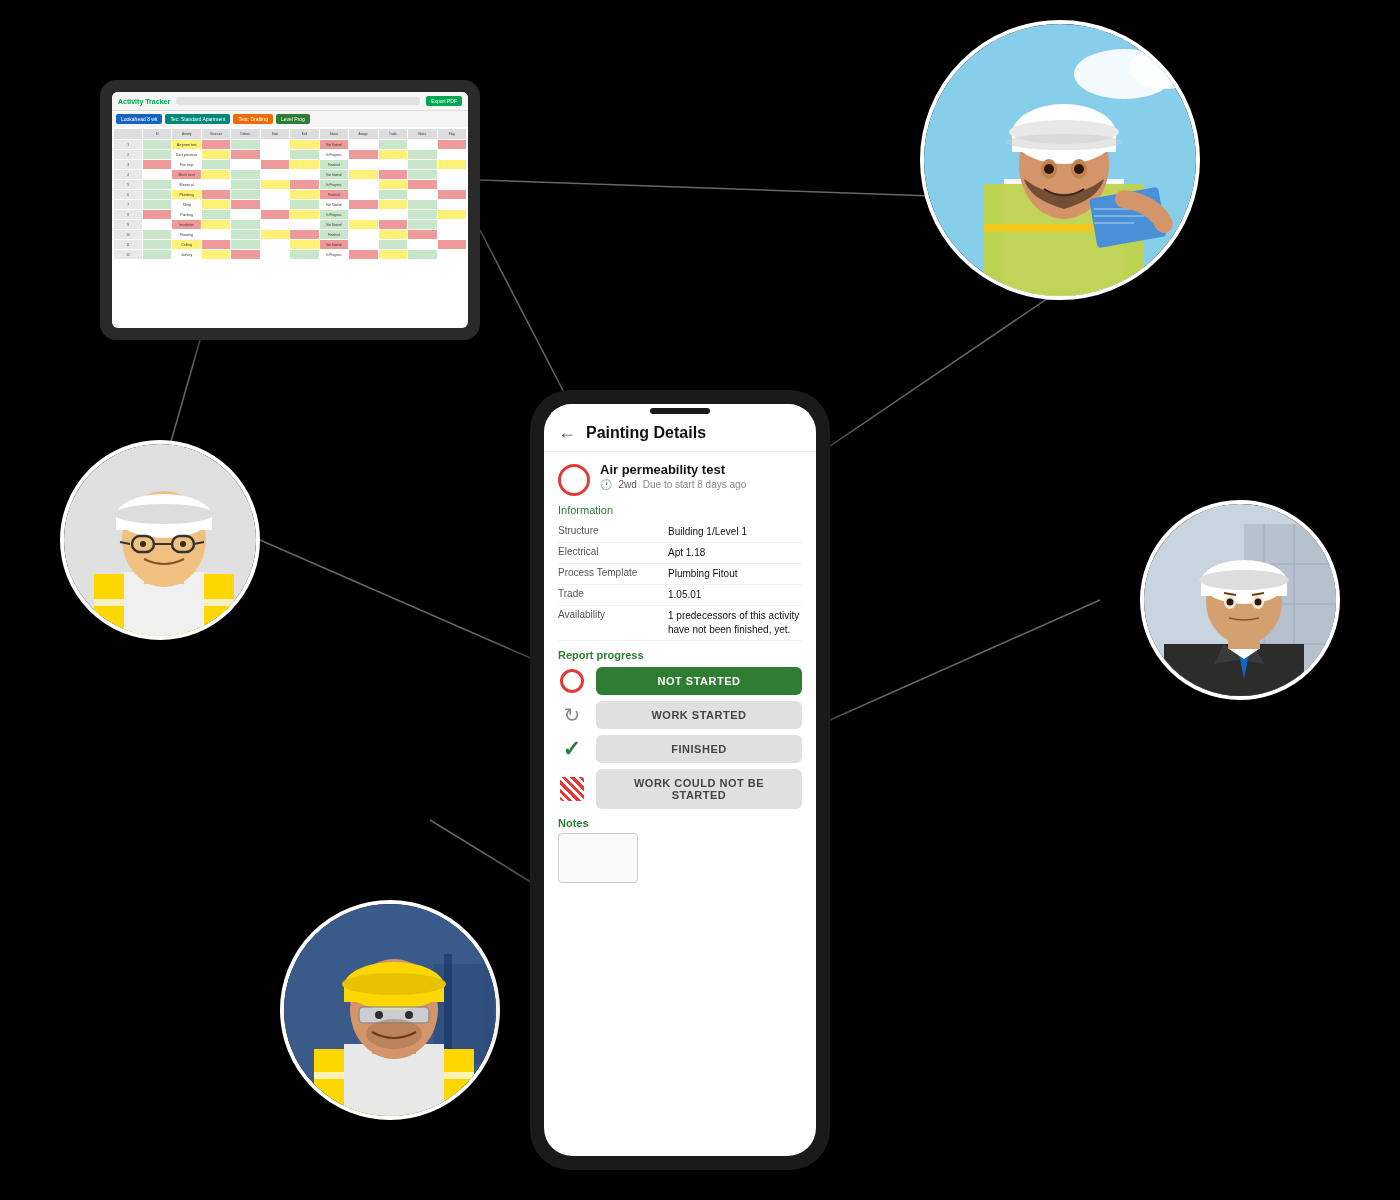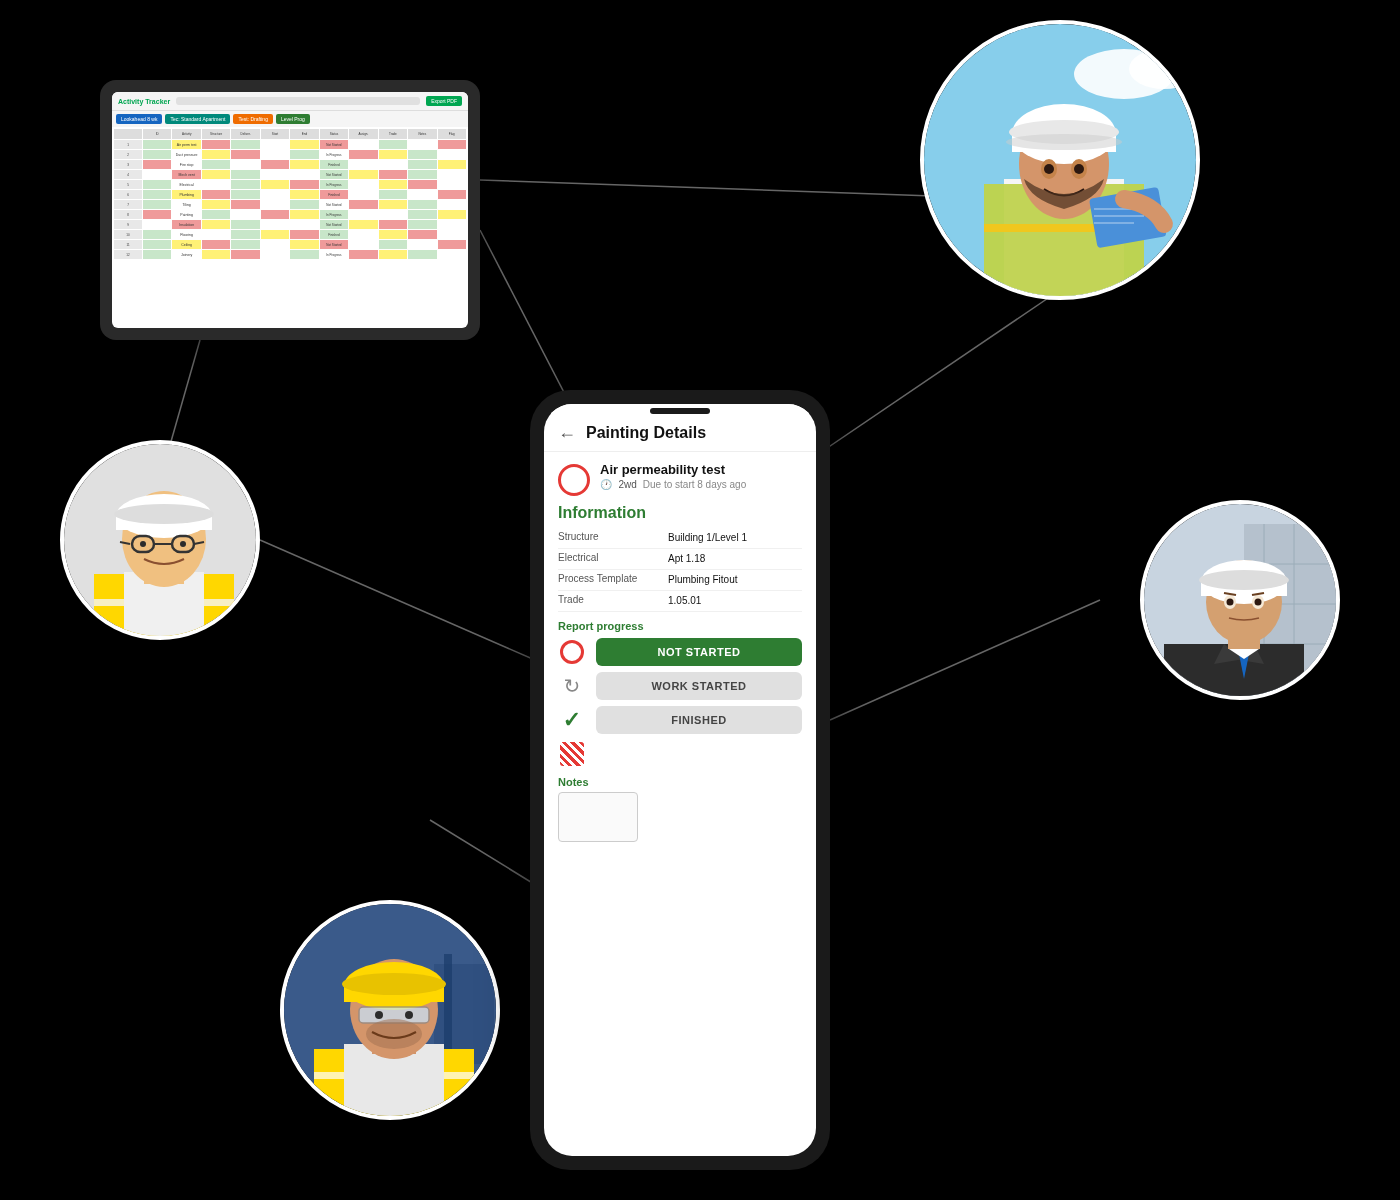--- a/index.html
+++ b/index.html
@@ -226,22 +226,22 @@
       font-size: 10px;
       color: #555;
     }
 
     .meta-due {
       font-size: 10px;
       color: #888;
     }
 
     .section-label {
-      font-size: 16px;
-      font-weight: 700;
+      font-size: 11px;
+      font-weight: 400;
       color: #2e7d32;
       margin: 6px 0 6px 0;
     }
 
     .info-table { width: 100%; }
 
     .info-row {
       display: flex;
       padding: 3px 0;
       border-bottom: 1px solid #f0f0f0;
@@ -752,20 +752,24 @@
             <span class="info-val">Apt 1.18</span>
           </div>
           <div class="info-row">
             <span class="info-key">Process Template</span>
             <span class="info-val">Plumbing Fitout</span>
           </div>
           <div class="info-row">
             <span class="info-key">Trade</span>
             <span class="info-val">1.05.01</span>
           </div>
+          <div class="info-row">
+            <span class="info-key">Availability</span>
+            <span class="info-val">1 predecessors of this activity have not been finished, yet.</span>
+          </div>
         </div>
 
         <div class="report-label">Report progress</div>
 
         <div class="progress-option">
           <div class="opt-icon">
             <div class="opt-circle-empty"></div>
           </div>
           <div class="opt-btn opt-btn-active">NOT STARTED</div>
         </div>
@@ -781,20 +785,21 @@
           <div class="opt-icon">
             <span style="font-size:22px; color:#2e7d32; font-weight:bold;">✓</span>
           </div>
           <div class="opt-btn opt-btn-inactive">FINISHED</div>
         </div>
 
         <div class="progress-option">
           <div class="opt-icon">
             <div class="opt-hatch"></div>
           </div>
+          <div class="opt-btn opt-btn-inactive">WORK COULD NOT BE STARTED</div>
         </div>
 
         <div class="notes-section">Notes</div>
         <div class="notes-box"></div>
 
       </div>
     </div>
   </div>
 </div>
 

